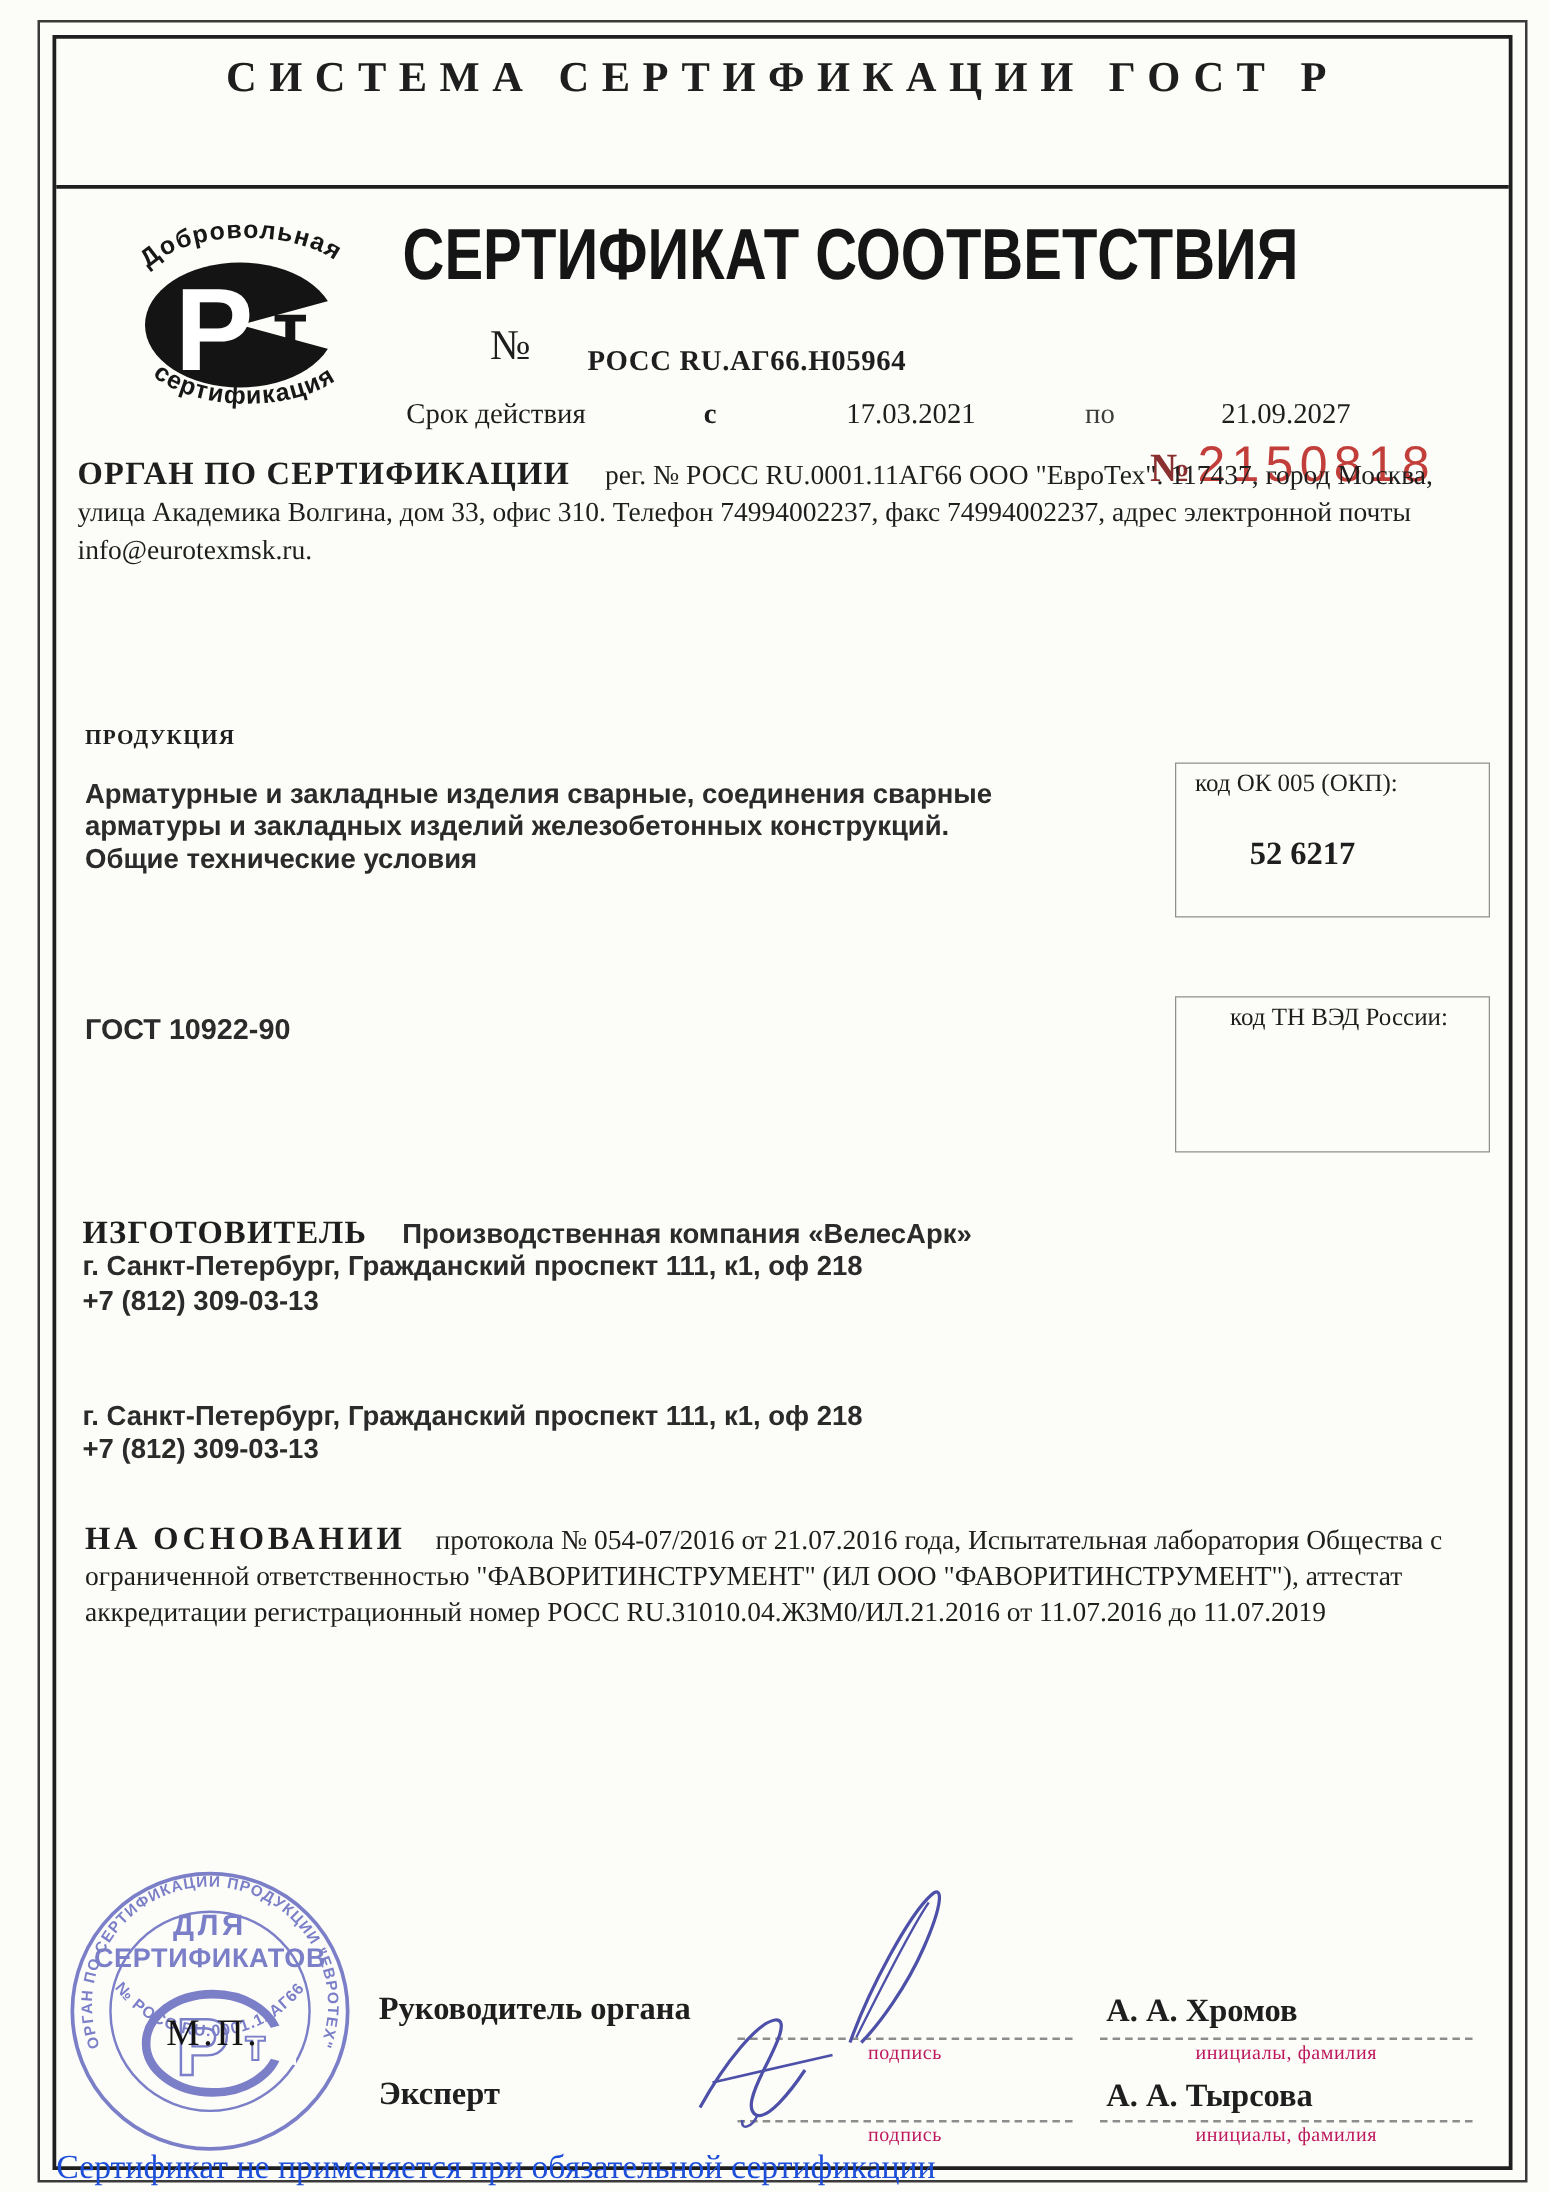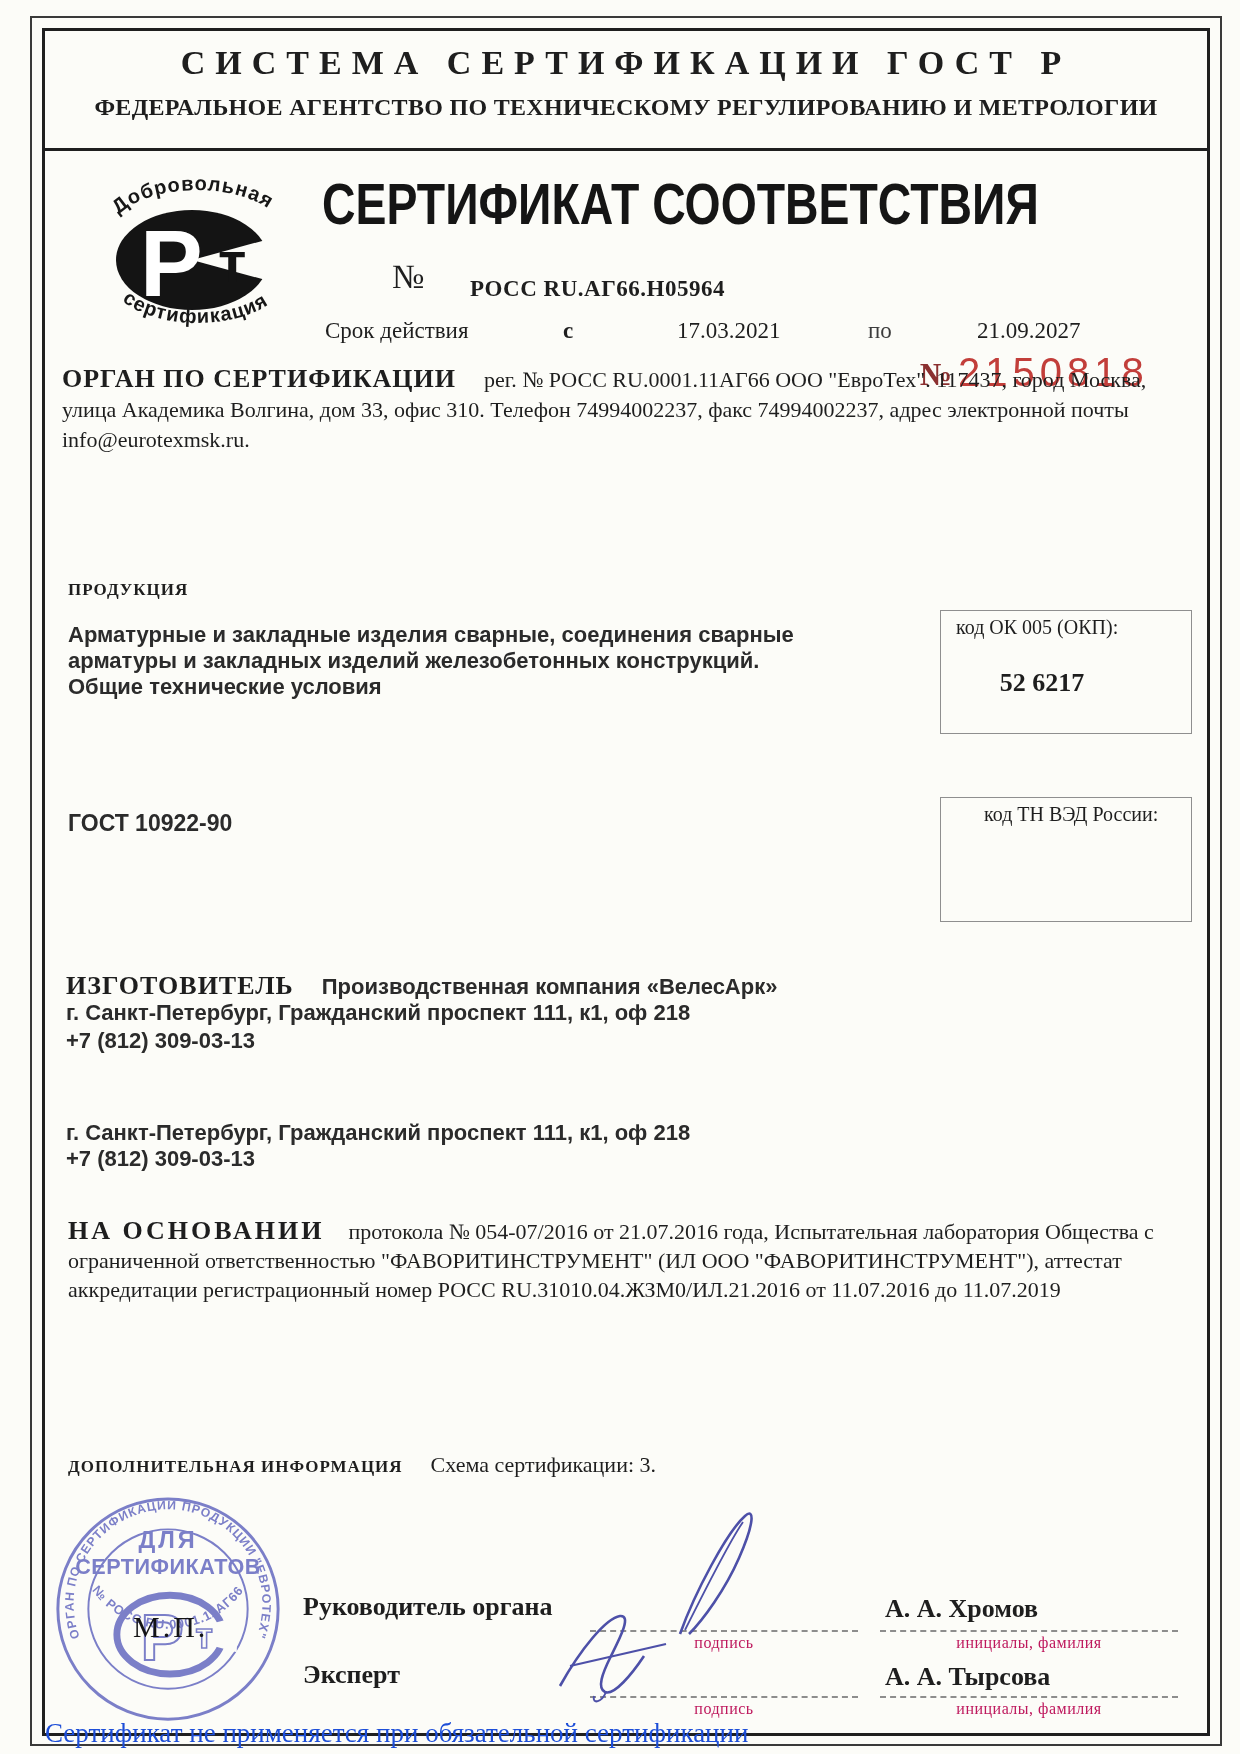--- a/index.html
+++ b/index.html
@@ -71,21 +71,20 @@
 </style>
 </head>
 <body>
 
 <div class="page">
 
   <div class="abs frame-outer"></div>
   <div class="abs frame-inner"></div>
 
   <div class="abs h1">СИСТЕМА СЕРТИФИКАЦИИ ГОСТ Р</div>
-  <div class="abs h2">ФЕДЕРАЛЬНОЕ АГЕНТСТВО ПО ТЕХНИЧЕСКОМУ РЕГУЛИРОВАНИЮ И МЕТРОЛОГИИ</div>
   <div class="abs hdr-divider"></div>
 
   <svg class="abs logo-svg" width="195" height="168" viewBox="0 0 195 168">
     <defs>
       <path id="lg-top" d="M 12 52 A 86 42 0 0 1 178 44" fill="none"></path>
       <path id="lg-bot" d="M 16 120 A 88 46 0 0 0 176 124" fill="none"></path>
     </defs>
     <text font-family="Liberation Sans, sans-serif" font-size="20" font-weight="bold" fill="#171717" letter-spacing="1">
       <textPath href="#lg-top" startOffset="50%" text-anchor="middle">Добровольная</textPath>
     </text>
@@ -136,23 +135,20 @@
   <div class="abs sans-bold man-addr">г. Санкт-Петербург, Гражданский проспект 111, к1, оф 218</div>
   <div class="abs sans-bold man-phone">+7 (812) 309-03-13</div>
 
   <div class="abs sans-bold iss-addr">г. Санкт-Петербург, Гражданский проспект 111, к1, оф 218</div>
   <div class="abs sans-bold iss-phone">+7 (812) 309-03-13</div>
 
   <div class="abs para basis-para">
     <span class="inline-h basis-h">НА ОСНОВАНИИ</span><span>протокола № 054-07/2016 от 21.07.2016 года, Испытательная лаборатория Общества с ограниченной ответственностью "ФАВОРИТИНСТРУМЕНТ" (ИЛ ООО "ФАВОРИТИНСТРУМЕНТ"), аттестат аккредитации регистрационный номер РОСС RU.31010.04.ЖЗМ0/ИЛ.21.2016 от 11.07.2016 до 11.07.2019</span>
   </div>
 
-  <div class="abs addl-line">
-    <span class="sec-h">ДОПОЛНИТЕЛЬНАЯ ИНФОРМАЦИЯ</span><span class="addl-text">Схема сертификации: 3.</span>
-  </div>
 
   <svg class="abs stamp-svg" width="236" height="250" viewBox="0 0 240 252">
     <defs>
       <path id="st-top" d="M 30 152 A 96 96 0 1 1 210 152" fill="none"></path>
       <path id="st-bot" d="M 38 98 A 96 96 0 0 0 202 98" fill="none"></path>
     </defs>
     <circle cx="120" cy="124" r="112" fill="none" stroke="#6a6ec2" stroke-width="3"></circle>
     <circle cx="120" cy="124" r="81" fill="none" stroke="#6a6ec2" stroke-width="2"></circle>
     <text font-family="Liberation Sans, sans-serif" font-size="12.5" font-weight="bold" fill="#6a6ec2" letter-spacing="1">
       <textPath href="#st-top" startOffset="50%" text-anchor="middle">ОРГАН ПО СЕРТИФИКАЦИИ ПРОДУКЦИИ "ЕВРОТЕХ"</textPath>

